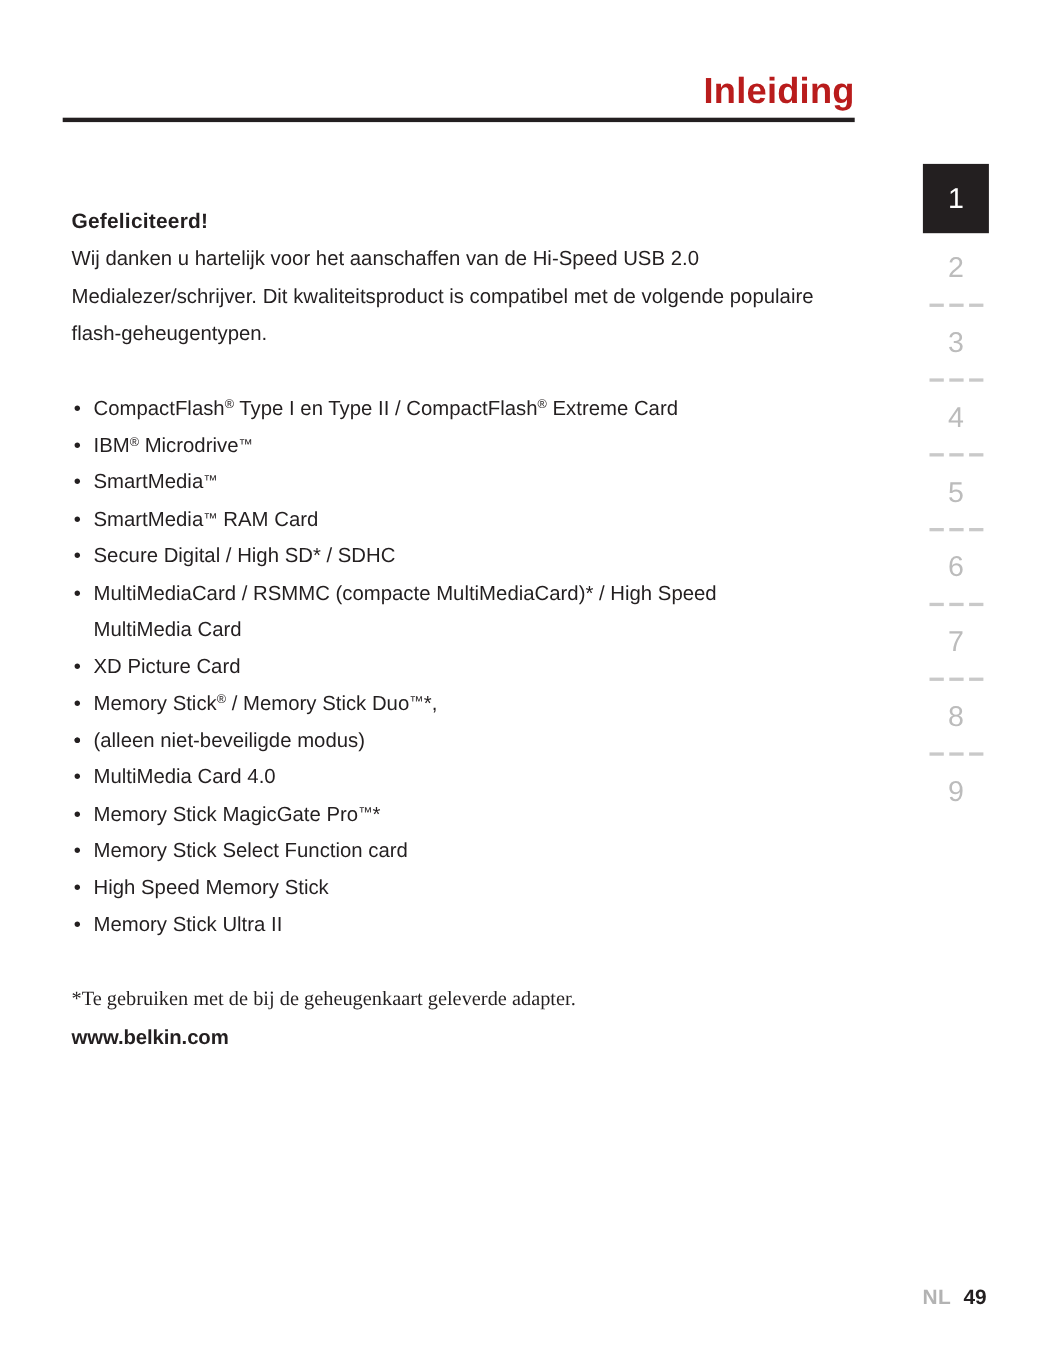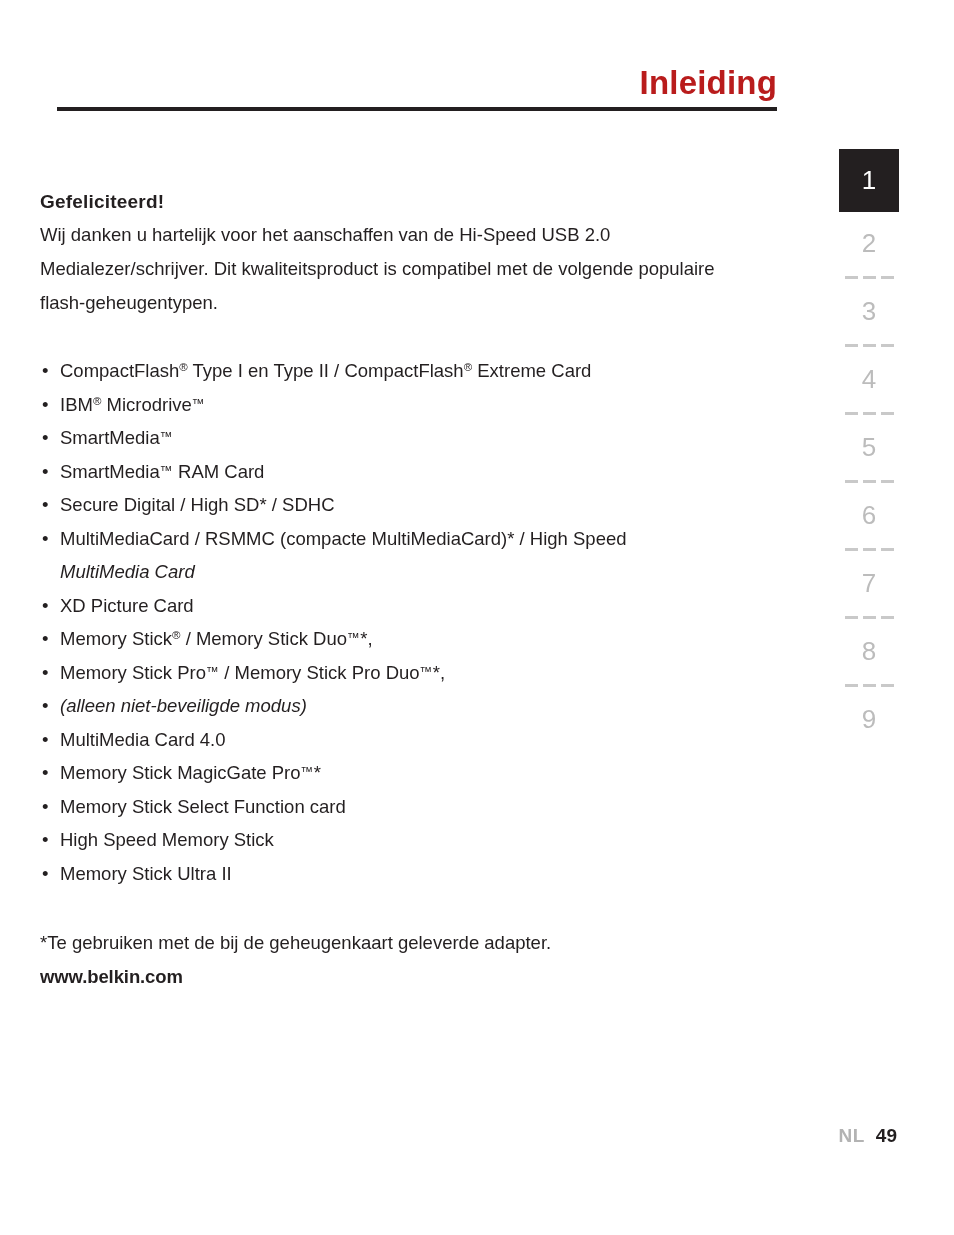--- a/index.html
+++ b/index.html
@@ -34,21 +34,21 @@
   .title-rule {
     margin-top: 7px;
     height: 4px;
     background: #231f20;
     width: 100%;
   }
 
   
   .content {
     position: absolute;
-    left: 40px;
+    left: 65px;
     top: 188px;
     width: 715px;
   }
   .section-heading {
     font-size: 19px;
     font-weight: bold;
     line-height: 28px;
     letter-spacing: 0.2px;
     margin: 0 0 2px 0;
   }
@@ -72,42 +72,41 @@
     margin: 0;
   }
   .card-list li .bullet-dot {
     position: absolute;
     left: 2px;
     top: 0;
   }
   .card-list .wrap-line {
     display: block;
     padding-left: 0;
-    font-style: italic;
   }
 
   sup.reg {
     font-size: 0.62em;
     vertical-align: 0.52em;
     line-height: 0;
   }
   .tm {
     font-size: 0.70em;
     vertical-align: 0.22em;
     line-height: 0;
     letter-spacing: 0.2px;
   }
 
   
   .notes {
     margin-top: 36px;
     font-size: 18.5px;
     line-height: 33.5px;
   }
-  .notes .note-plain { font-weight: normal; }
+  .notes .note-plain { font-weight: normal; font-family: Liberation Serif, serif; }
   .notes .note-bold  { font-weight: bold; letter-spacing: -0.1px; }
 
   
   .section-rail {
     position: absolute;
     left: 839px;
     top: 149px;
     width: 60px;
     text-align: center;
   }
@@ -133,21 +132,21 @@
     display: block;
     width: 13px;
     height: 3px;
     background: #c9c9c9;
   }
 
   
   .page-footer {
     position: absolute;
     right: 57px;
-    top: 1124px;
+    top: 1168px;
     font-size: 19px;
     line-height: 24px;
     white-space: nowrap;
   }
   .page-footer .lang {
     color: #b3b3b3;
     font-weight: bold;
     letter-spacing: 0.5px;
   }
   .page-footer .pagenum {
@@ -170,21 +169,21 @@
 
   <ul class="card-list">
       <li><span class="bullet-dot">•</span><span>CompactFlash<sup class="reg">®</sup> Type I en Type II / CompactFlash<sup class="reg">®</sup> Extreme Card</span></li>
       <li><span class="bullet-dot">•</span><span>IBM<sup class="reg">®</sup> Microdrive<span class="tm">™</span></span></li>
       <li><span class="bullet-dot">•</span><span>SmartMedia<span class="tm">™</span></span></li>
       <li><span class="bullet-dot">•</span><span>SmartMedia<span class="tm">™</span> RAM Card</span></li>
       <li><span class="bullet-dot">•</span><span>Secure Digital / High SD* / SDHC</span></li>
       <li><span class="bullet-dot">•</span><span>MultiMediaCard / RSMMC (compacte MultiMediaCard)* / High Speed</span><span class="wrap-line">MultiMedia Card</span></li>
       <li><span class="bullet-dot">•</span><span>XD Picture Card</span></li>
       <li><span class="bullet-dot">•</span><span>Memory Stick<sup class="reg">®</sup> / Memory Stick Duo<span class="tm">™</span>*,</span></li>
-      <li><span class="bullet-dot">•</span><span>Memory Stick Pro<span class="tm">™</span> / Memory Stick Pro Duo<span class="tm">™</span>*,</span></li>
+      <li><span class="bullet-dot">•</span></li>
       <li><span class="bullet-dot">•</span><span class="wrap-line">(alleen niet-beveiligde modus)</span></li>
       <li><span class="bullet-dot">•</span><span>MultiMedia Card 4.0</span></li>
       <li><span class="bullet-dot">•</span><span>Memory Stick MagicGate Pro<span class="tm">™</span>*</span></li>
       <li><span class="bullet-dot">•</span><span>Memory Stick Select Function card</span></li>
       <li><span class="bullet-dot">•</span><span>High Speed Memory Stick</span></li>
       <li><span class="bullet-dot">•</span><span>Memory Stick Ultra II</span></li>
     </ul>
 
   <div class="notes">
       <div class="note-plain">*Te gebruiken met de bij de geheugenkaart geleverde adapter.</div>

